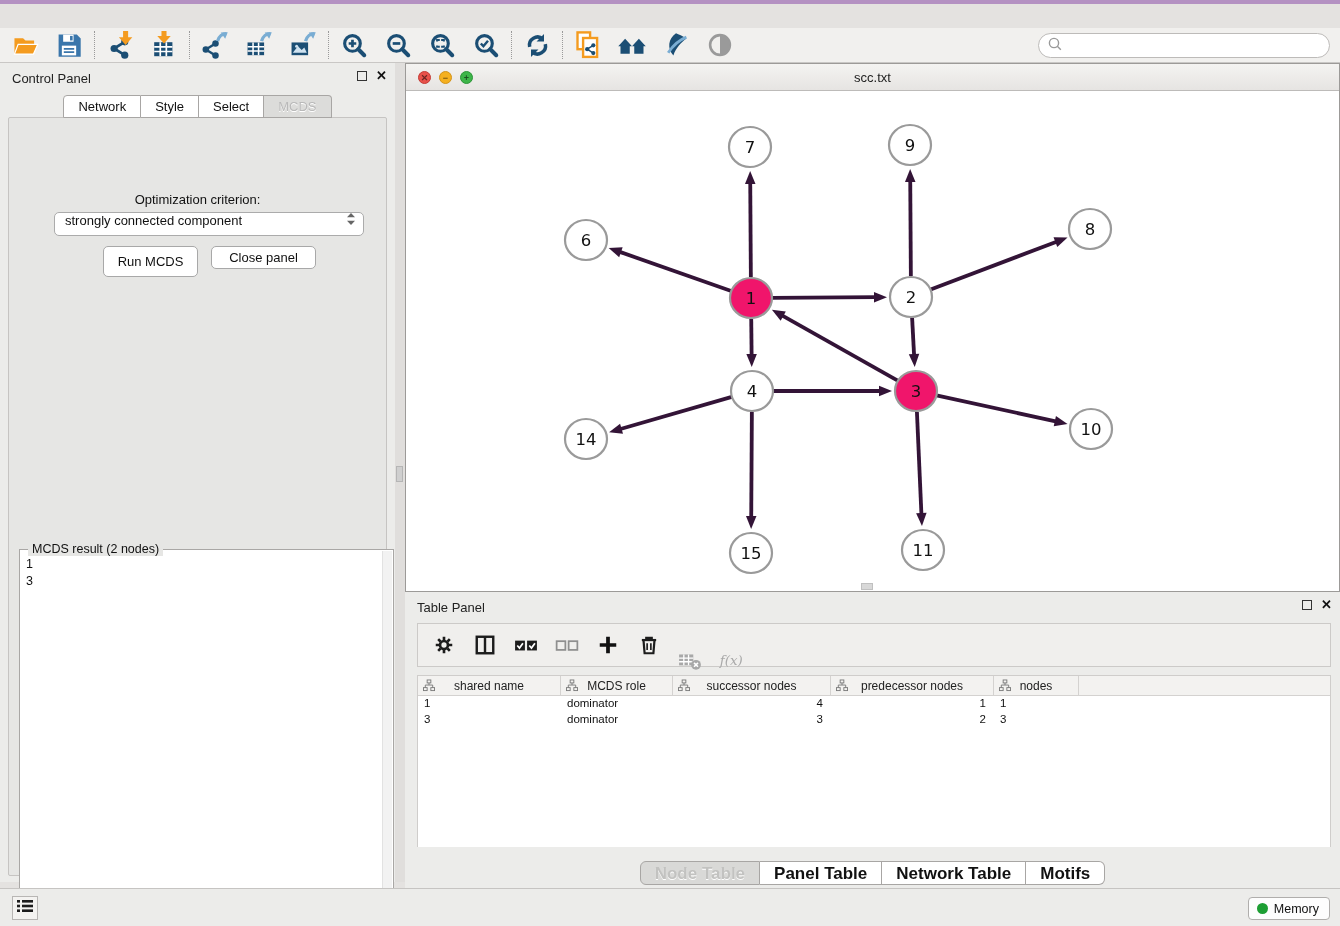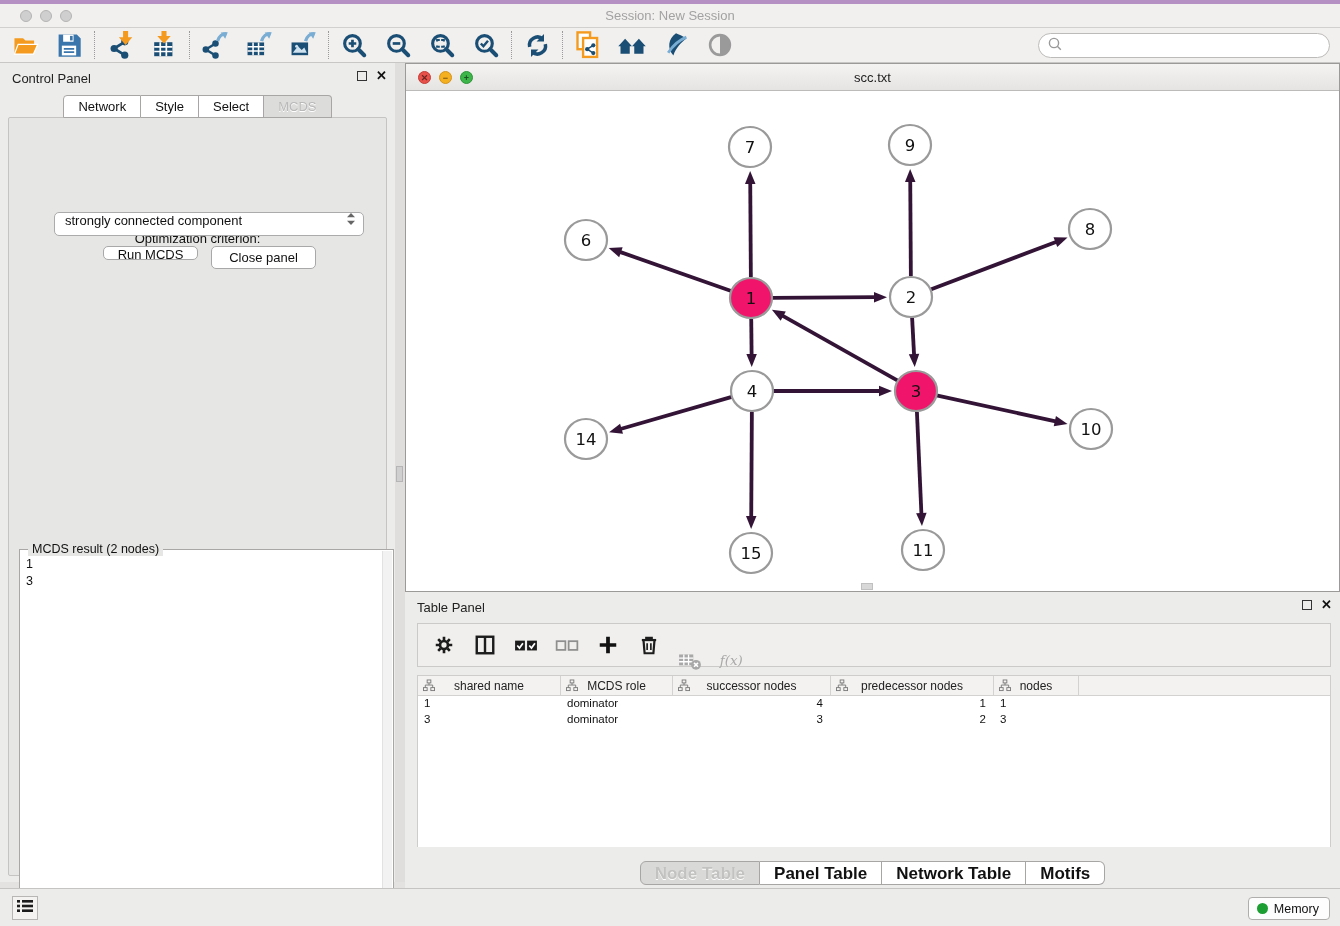--- a/index.html
+++ b/index.html
@@ -28,25 +28,25 @@
   .panel-title { position:absolute; left:12px; top:8px; font-size:13px; color:#222; }
   .panel-icons { position:absolute; right:8px; top:8px; display:flex; gap:9px; align-items:center; }
   .float-icon { width:10px; height:10px; border:1.6px solid #333; }
   .close-x { font-size:13px; font-weight:bold; color:#111; line-height:10px; cursor:pointer; }
   .cp-inner { position:absolute; left:8px; right:8px; top:54px; bottom:6px; background:#e6e6e4; border:1px solid #c6c4c2; border-radius:2px; }
   .tabstrip { position:absolute; top:32px; left:0; width:100%; display:flex; justify-content:center; z-index:2; }
   .tab { height:23px; padding:0 14px; font-size:13px; line-height:22px; background:#fff; border:1px solid #a8a6a4; border-left-width:0; color:#111; cursor:pointer; }
   .tab:first-child { border-left-width:1px; border-radius:4px 0 0 0; }
   .tab:last-child { border-radius:0 4px 0 0; }
   .tab.disabled-active { background:#dcdcda; color:#b9b9b9; text-shadow:0 1px 0 #fff; }
-  .opt-label { position:absolute; top:74px; left:0; width:100%; text-align:center; font-size:13px; color:#111;margin-top:39px; }
+  .opt-label { position:absolute; top:74px; left:0; width:100%; text-align:center; font-size:13px; color:#111; }
   .dropdown { position:absolute; top:94px; left:45px; width:310px; height:24px; background:#fff; border:1px solid #ababab; border-radius:5px; font-size:13px; color:#111; display:flex; align-items:center; padding:0 6px 7px 10px; cursor:pointer; }
   .dropdown .dd-label { flex:1; }
   .btn { background:#fff; border:1px solid #a8a8a8; border-radius:5px; font-size:13px; color:#111; text-align:center; cursor:pointer; font-family:"Liberation Sans",sans-serif; }
-  .btn-run { position:absolute; top:128px; left:94px; width:95px; height:14px; }
+  .btn-run { position:absolute; top:128px; left:94px; width:95px; height:31px; }
   .btn-close { position:absolute; top:128px; left:202px; width:105px; height:23px; }
   .result-box { position:absolute; left:10px; top:431px; width:375px; height:381px; border:1px solid #a9a7a5; background:#fff; }
   .result-legend { position:absolute; left:8px; top:-8px; background:#e6e6e4; padding:0 4px; font-size:12.5px; color:#111; }
   .result-text { position:absolute; inset:6px 12px 2px 6px; font-size:12.5px; color:#111; line-height:17px; white-space:pre; overflow:hidden; }
   .result-scroll { position:absolute; right:1px; top:1px; bottom:1px; width:10px; background:#f2f2f2; border-left:1px solid #e2e2e2; }
 
   
   .v-splitter { position:absolute; left:395px; top:63px; width:10px; height:819px; background:#e0dedc; }
   .v-handle { position:absolute; left:1px; top:403px; width:7px; height:16px; background:#cfcfcf; border:1px solid #b5b5b5; }
 
@@ -85,26 +85,20 @@
   .memory-btn { position:absolute; right:10px; top:8px; height:23px; padding:0 10px 0 8px; background:#fdfdfd; border:1px solid #b0aeac; border-radius:4px; display:flex; align-items:center; gap:6px; font-size:12.5px; color:#111; cursor:pointer; }
   .mem-dot { width:11px; height:11px; border-radius:50%; background:#1d9e33; }
 </style>
 </head>
 <body>
 
 <div class="app">
 
   <div class="topline"></div>
 
-  <div class="titlebar">
-    <span class="traffic t-gray" style="left:20px"></span>
-    <span class="traffic t-gray" style="left:40px"></span>
-    <span class="traffic t-gray" style="left:60px"></span>
-    <div class="win-title">Session: New Session</div>
-  </div>
 
   <div class="toolbar">
     <div id="toolbar-groups" style="display:flex;align-items:center;">
         <div class="tb-group">
           <span class="tb-btn">
             <svg width="27" height="27" viewBox="0 0 22 22">
               <path d="M2 5h7l2 2h7v3H5l-3 8z" fill="#f49b1f"></path>
               <path d="M5 10h16l-3.5 8H2z" fill="#f49b1f" stroke="#fff" stroke-width="1"></path>
             </svg>
           </span>

